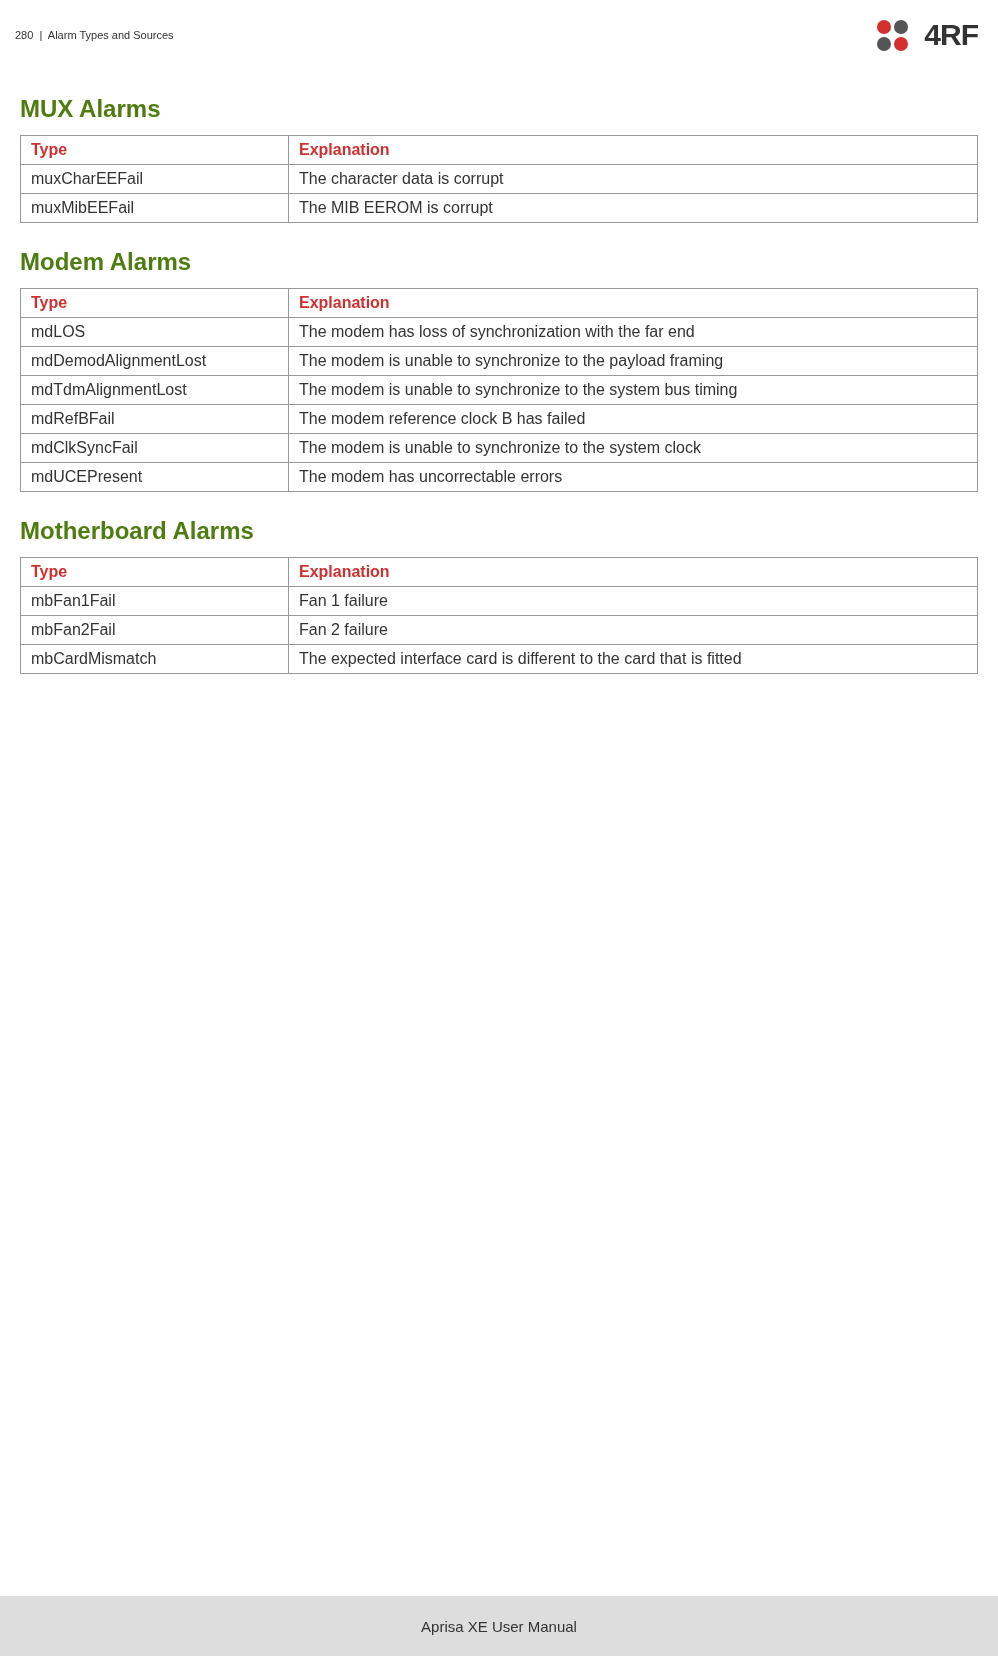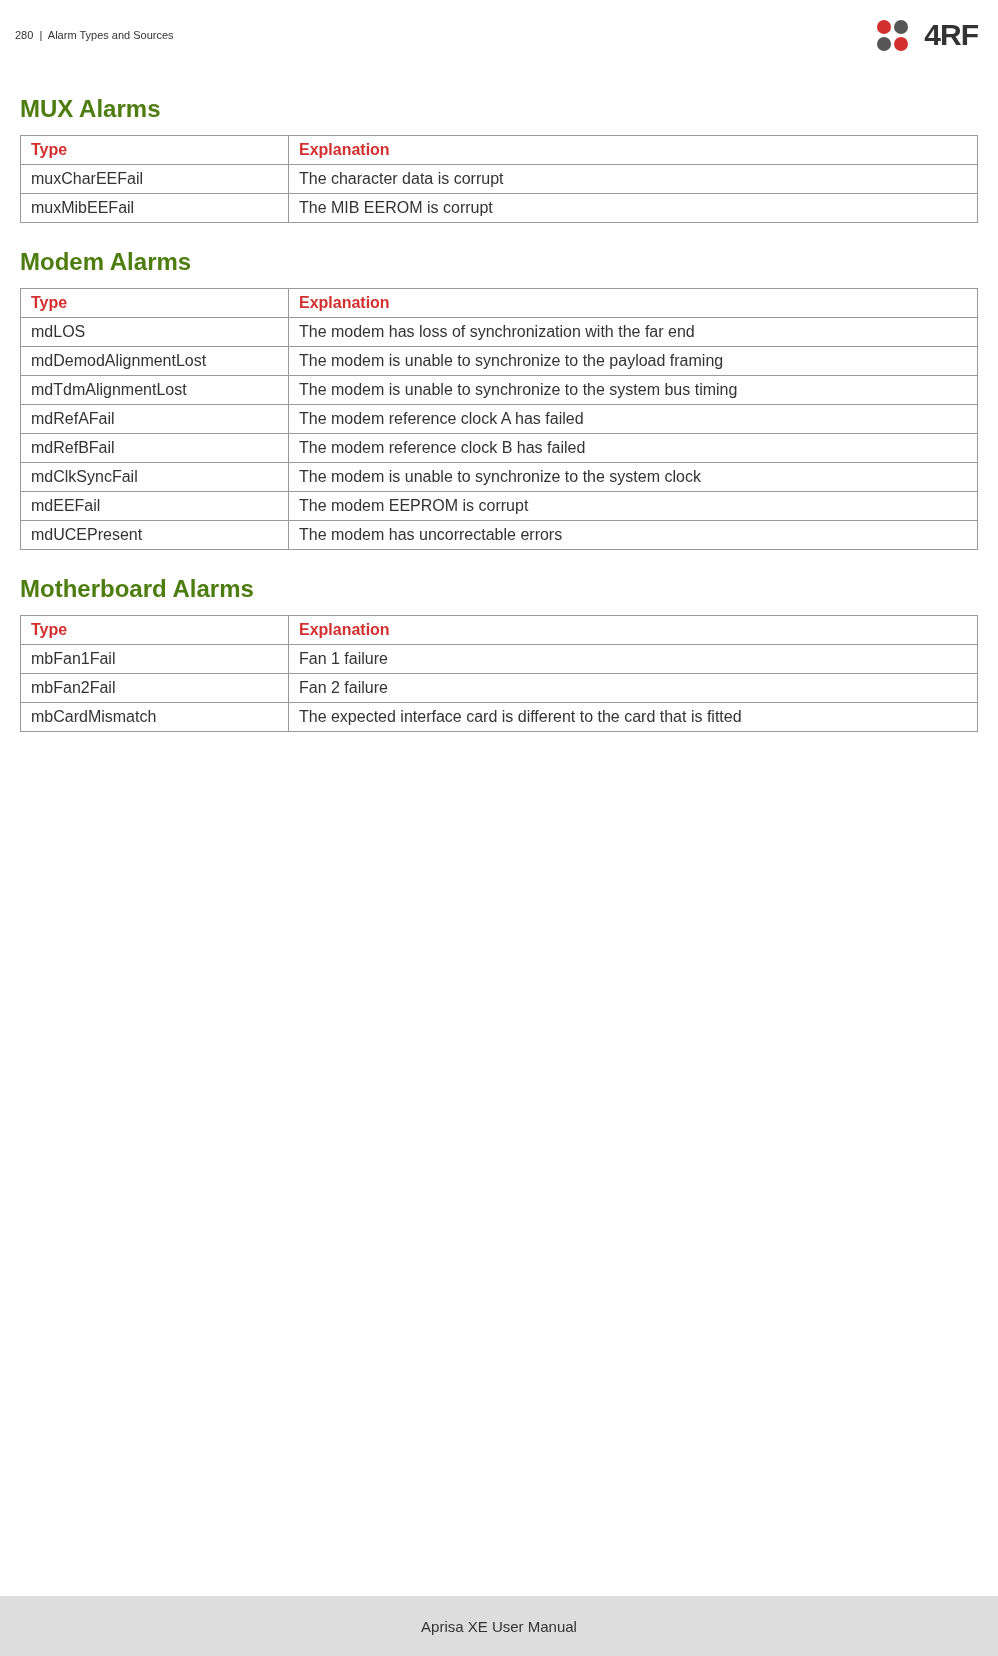--- a/index.html
+++ b/index.html
@@ -153,34 +153,26 @@
       </tr>
       <tr>
         <td>mdDemodAlignmentLost</td>
         <td>The modem is unable to synchronize to the payload framing</td>
       </tr>
       <tr>
         <td>mdTdmAlignmentLost</td>
         <td>The modem is unable to synchronize to the system bus timing</td>
       </tr>
       <tr>
-        <td>mdRefAFail</td>
-        <td>The modem reference clock A has failed</td>
-      </tr>
-      <tr>
         <td>mdRefBFail</td>
         <td>The modem reference clock B has failed</td>
       </tr>
       <tr>
         <td>mdClkSyncFail</td>
         <td>The modem is unable to synchronize to the system clock</td>
-      </tr>
-      <tr>
-        <td>mdEEFail</td>
-        <td>The modem EEPROM is corrupt</td>
       </tr>
       <tr>
         <td>mdUCEPresent</td>
         <td>The modem has uncorrectable errors</td>
       </tr>
     </tbody>
   </table>
 
   <h2 class="section-title">Motherboard Alarms</h2>
   <table class="alarm-table">

